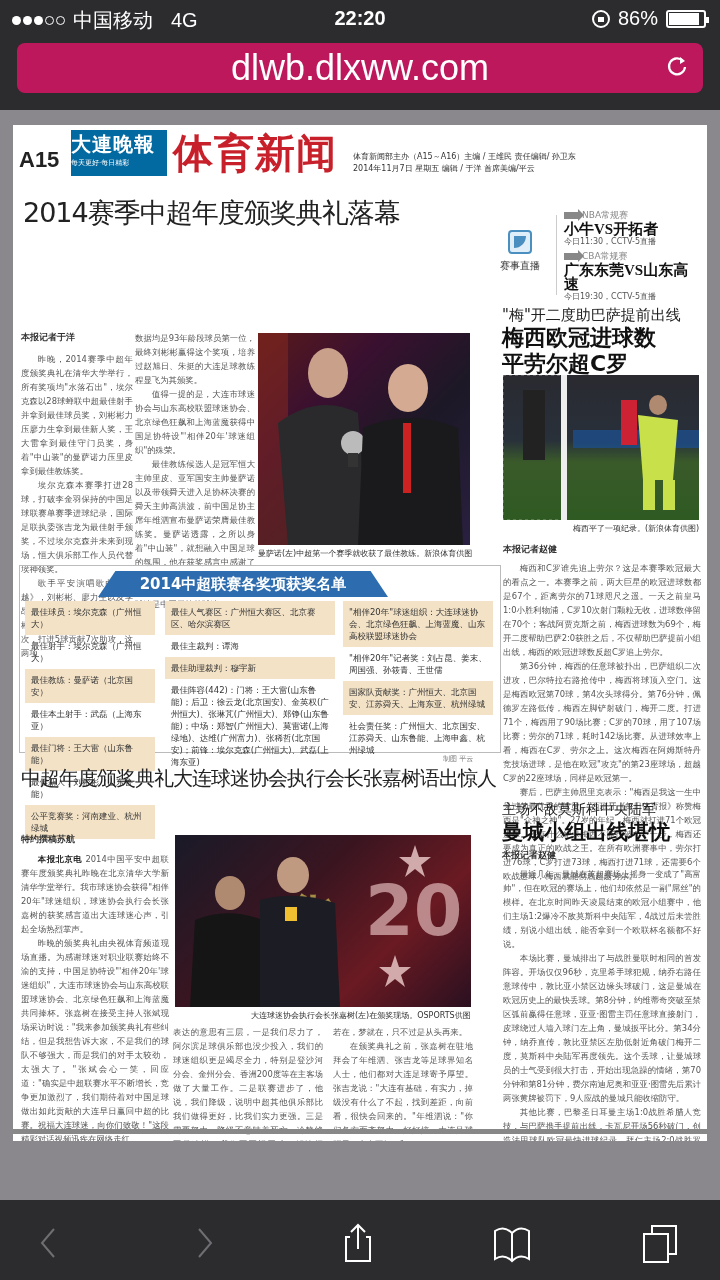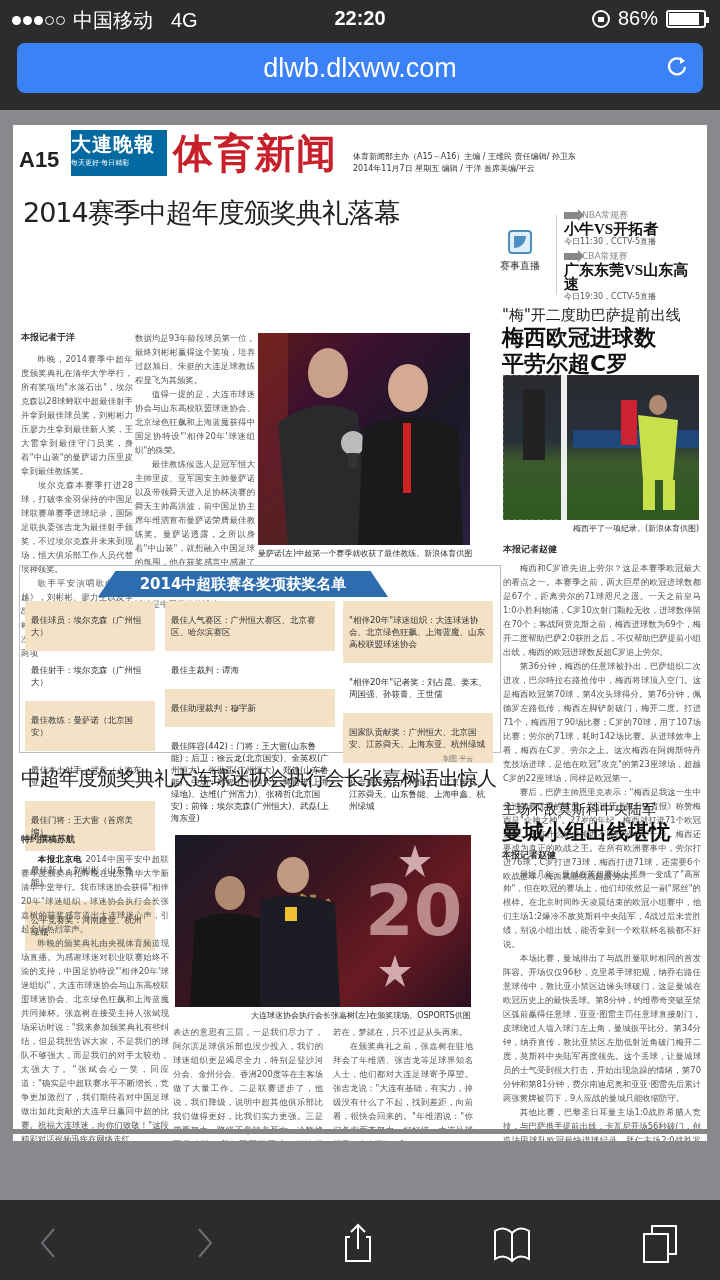--- a/index.html
+++ b/index.html
@@ -9,21 +9,21 @@
 .dots{display:flex;gap:2px;align-items:center;}
 .dot{width:9px;height:9px;border-radius:50%;background:#fff;}
 .dot.empty{background:transparent;border:1px solid #fff;}
 .statusbar .time{position:absolute;left:0;right:0;top:7px;text-align:center;font-weight:bold;}
 .statusbar .right{position:absolute;right:14px;top:7px;display:flex;align-items:center;gap:8px;}
 .lock{width:18px;height:18px;border:2px solid #fff;border-radius:50%;position:relative;}
 .lock:after{content:"";position:absolute;left:4px;top:5px;width:6px;height:5px;background:#fff;}
 .battery{width:40px;height:18px;border:2px solid #fff;border-radius:3px;position:relative;}
 .battery .fill{position:absolute;left:1px;top:1px;bottom:1px;width:84%;background:#fff;}
 .battery:after{content:"";position:absolute;right:-5px;top:5px;width:3px;height:6px;background:#fff;}
-.urlbar{position:absolute;left:17px;top:43px;width:686px;height:50px;background:#3b82f6;border-radius:8px;color:#fff;font-family:"Liberation Sans",sans-serif;font-size:27px;text-align:center;line-height:50px;}
+.urlbar{position:absolute;left:17px;top:43px;width:686px;height:50px;background:#be185d;border-radius:8px;color:#fff;font-family:"Liberation Sans",sans-serif;font-size:36px;text-align:center;line-height:50px;}
 .reload{position:absolute;right:14px;top:12px;width:24px;height:24px;color:#fff;}
 .page-bg{position:absolute;left:0;top:110px;width:720px;height:1090px;background:#8a888c;}
 .paper{position:absolute;left:13px;top:125px;width:694px;height:1016px;background:#fff;color:#222;overflow:hidden;}
 .mast{position:absolute;left:0;top:0;width:650px;height:58px;}
 .pgnum{position:absolute;left:6px;top:22px;font-family:"Liberation Sans",sans-serif;font-weight:bold;font-size:22px;color:#222;}
 .logo{position:absolute;left:58px;top:5px;width:96px;height:46px;background:#0369a1;color:#fff;text-align:left;}
 .logo .l1{font-family:"DejaVu Serif",serif;font-size:20px;font-weight:bold;line-height:28px;letter-spacing:1px;}
 .logo .l2{font-size:7px;line-height:10px;}
 .section-title{position:absolute;left:160px;top:4px;font-size:40px;font-weight:bold;color:#c8202a;letter-spacing:1px;line-height:48px;}
 .mast-info{position:absolute;left:340px;top:26px;font-size:8px;line-height:12px;color:#333;}
@@ -41,21 +41,21 @@
 .live-cat{font-size:9px;color:#888;display:flex;align-items:center;gap:4px;}
 .arrow{width:14px;height:7px;background:#888;position:relative;}
 .arrow:after{content:"";position:absolute;right:-6px;top:-3px;border-left:6px solid #888;border-top:6.5px solid transparent;border-bottom:6.5px solid transparent;}
 .live-match{font-size:15px;font-weight:bold;color:#111;line-height:14px;font-family:Liberation Serif, serif;}
 .live-time{font-size:8px;color:#555;line-height:11px;margin-bottom:3px;}
 .photo{position:absolute;overflow:hidden;}
 .caption{position:absolute;font-size:8px;color:#333;}
 .awards-box{position:absolute;left:6px;top:440px;width:482px;height:188px;border:1px solid #bbb;}
 .awards-tab{position:absolute;left:85px;top:446px;width:290px;height:26px;background:#2d6cae;color:#fff;font-size:15px;font-weight:bold;text-align:center;line-height:26px;clip-path:polygon(6% 0,94% 0,100% 100%,0 100%);}
 .aw-col{position:absolute;top:476px;font-size:8.5px;color:#333;}
-.aw-row{padding:13px 6px;line-height:12px;}
+.aw-row{padding:5px 6px;line-height:12px;}
 .aw-row.shade{background:#f3e2c6;}
 .credit{position:absolute;font-size:7px;color:#777;}
 .divider{position:absolute;background:#888;}
 .toolbar{position:absolute;left:0;top:1203px;width:720px;height:77px;background:#2c2b2e;}
 .tb-btn{position:absolute;top:20px;width:40px;height:40px;}
 </style>
 </head>
 <body>
 
 <div class="statusbar">
@@ -181,21 +181,21 @@
     <div class="body-text ind">赛后，巴萨主帅恩里克表示："梅西是我这一生中见过的最优秀的球员。"西班牙《每日体育报》称赞梅西是"众神之神"。27岁的年纪，梅西就打进71个欧冠进球。还有什么纪录梅西不能打破？下一步，梅西还要成为真正的欧战之王。在所有欧洲赛事中，劳尔打进76球，C罗打进73球，梅西打进71球，还需要6个欧战进球，梅西就能彻底超越劳尔。</div>
   </div>
 
   <div class="awards-box"></div>
   <div class="awards-tab">2014中超联赛各奖项获奖名单</div>
   <div class="aw-col" style="left:12px;width:130px;">
     <div class="aw-row shade">最佳球员：埃尔克森（广州恒大）</div>
     <div class="aw-row">最佳射手：埃尔克森（广州恒大）</div>
     <div class="aw-row shade">最佳教练：曼萨诺（北京国安）</div>
     <div class="aw-row">最佳本土射手：武磊（上海东亚）</div>
-    <div class="aw-row shade">最佳门将：王大雷（首席美编）</div>
+    <div class="aw-row shade">最佳门将：王大雷（山东鲁能）</div>
     <div class="aw-row">最佳新人：刘彬彬（山东鲁能）</div>
     <div class="aw-row shade">公平竞赛奖：河南建业、杭州绿城</div>
   </div>
   <div class="aw-col" style="left:152px;width:170px;">
     <div class="aw-row shade">最佳人气赛区：广州恒大赛区、北京赛区、哈尔滨赛区</div>
     <div class="aw-row">最佳主裁判：谭海</div>
     <div class="aw-row shade">最佳助理裁判：穆宇新</div>
     <div class="aw-row">最佳阵容(442)：门将：王大雷(山东鲁能)；后卫：徐云龙(北京国安)、金英权(广州恒大)、张琳芃(广州恒大)、郑铮(山东鲁能)；中场：郑智(广州恒大)、莫雷诺(上海绿地)、达维(广州富力)、张稀哲(北京国安)；前锋：埃尔克森(广州恒大)、武磊(上海东亚)</div>
   </div>
   <div class="aw-col" style="left:330px;width:150px;">

